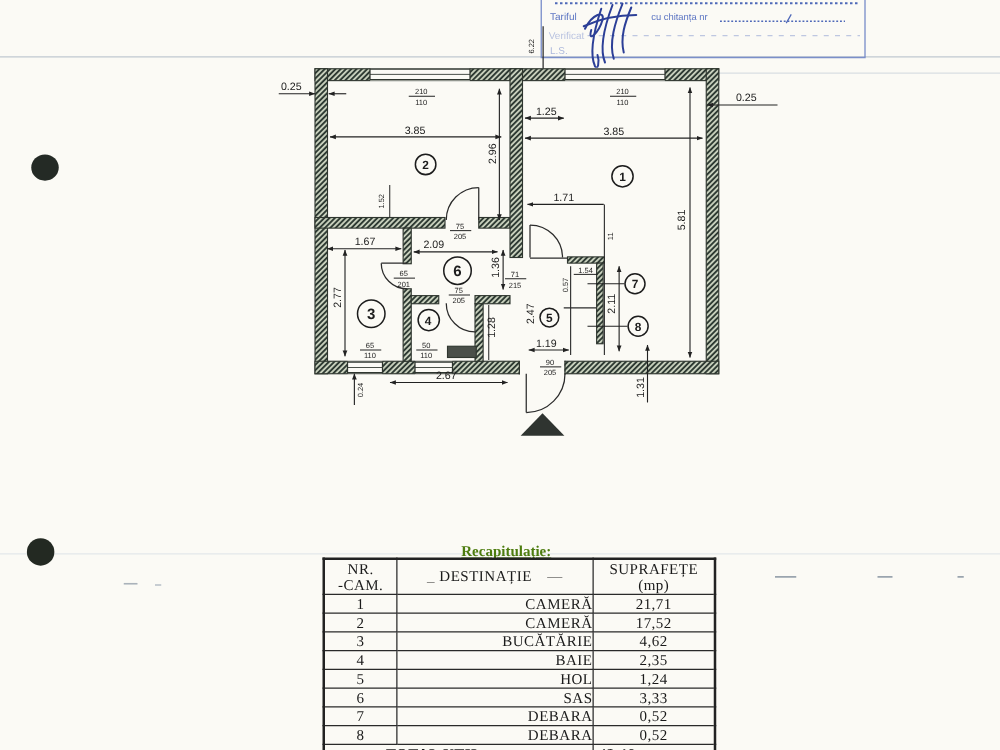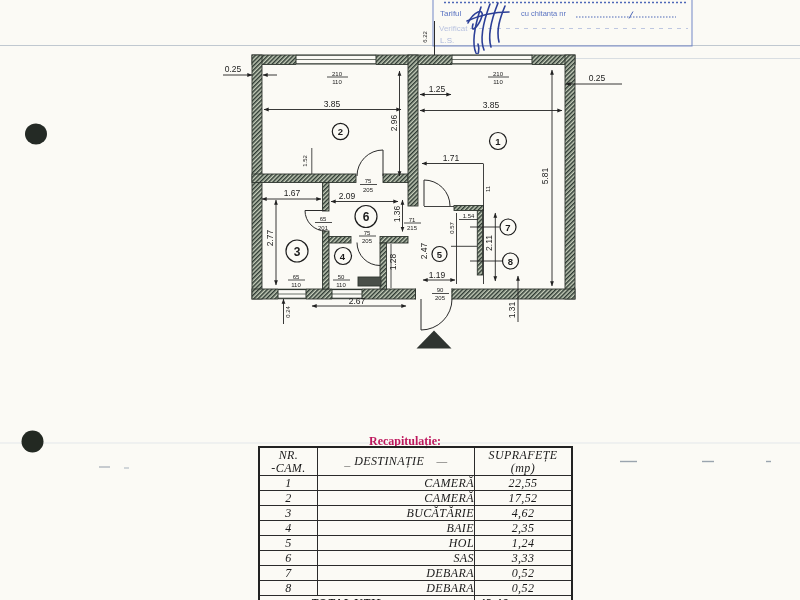--- a/index.html
+++ b/index.html
@@ -8,25 +8,25 @@
   svg{position:absolute;left:0;top:0;}
   .dim{font:8.5px "Liberation Sans",sans-serif;fill:#1c1c1c;}
   .dimS{font:6px "Liberation Sans",sans-serif;fill:#1c1c1c;}
   .rn{font:700 9.5px "Liberation Sans",sans-serif;fill:#1c1c1c;}
   .rn2{font:700 12px "Liberation Sans",sans-serif;fill:#1c1c1c;}
   .blu{font:8px "Liberation Sans",sans-serif;fill:#5b74c2;}
   .blu2{font:7.5px "Liberation Sans",sans-serif;fill:#5b74c2;}
   
   .recap{position:absolute;left:258px;top:446px;width:313px;font-family:"Liberation Serif",serif;color:#1a1a1a;}
   .recap table{border-collapse:collapse;width:313px;table-layout:fixed;border:2px solid #222;}
-  .recap td{border:1px solid #2a2a2a;font-size:12px;letter-spacing:0.4px;padding:0;line-height:14px;height:14px;overflow:hidden;white-space:nowrap;font-style:italic;}
+  .recap td{border:1px solid #2a2a2a;font-size:12px;letter-spacing:0.4px;padding:0;line-height:14px;height:14px;overflow:hidden;white-space:nowrap;}
   .recap .hd td{font-size:12px;line-height:13px;height:27px;text-align:center;}
   .c{text-align:center;}
   .l{padding-left:8px;text-align:right;}
-  .ttl{position:absolute;left:369px;top:434px;font:700 12px "Liberation Serif",serif;color:#be185d;text-decoration:underline;}
+  .ttl{position:absolute;left:369px;top:434px;font:700 12px "Liberation Serif",serif;color:#4d7c0f;text-decoration:underline;}
 </style>
 </head>
 <body>
 <div class="page">
 <svg width="800" height="600" viewBox="0 0 800 600">
 <defs>
 <pattern id="h" width="3.0" height="3.0" patternUnits="userSpaceOnUse" patternTransform="rotate(45)">
   <rect x="0" y="0" width="3.0" height="3.0" fill="#c6cebb"></rect>
   <line x1="0.6" y1="0" x2="0.6" y2="3.0" stroke="#2e3a33" stroke-width="1.8"></line>
 </pattern>
@@ -402,21 +402,21 @@
 <table>
 <tbody>
           <tr class="hd">
   <td style="width:57px;">NR.<br>-CAM.</td>
   <td style="width:156px;"><span style="opacity:.65;">_</span> DESTINAȚIE <span style="opacity:.65;">—</span></td>
   <td style="width:96px;margin-left:32px;">SUPRAFEȚE<br>(mp)</td>
 </tr>
 <tr>
             <td class="c">1</td>
             <td class="l">CAMERĂ</td>
-            <td class="c">22,55</td>
+            <td class="c">21,71</td>
           </tr>
 <tr>
             <td class="c">2</td>
             <td class="l">CAMERĂ</td>
             <td class="c">17,52</td>
           </tr>
 <tr>
             <td class="c">3</td>
             <td class="l">BUCĂTĂRIE</td>
             <td class="c">4,62</td>

